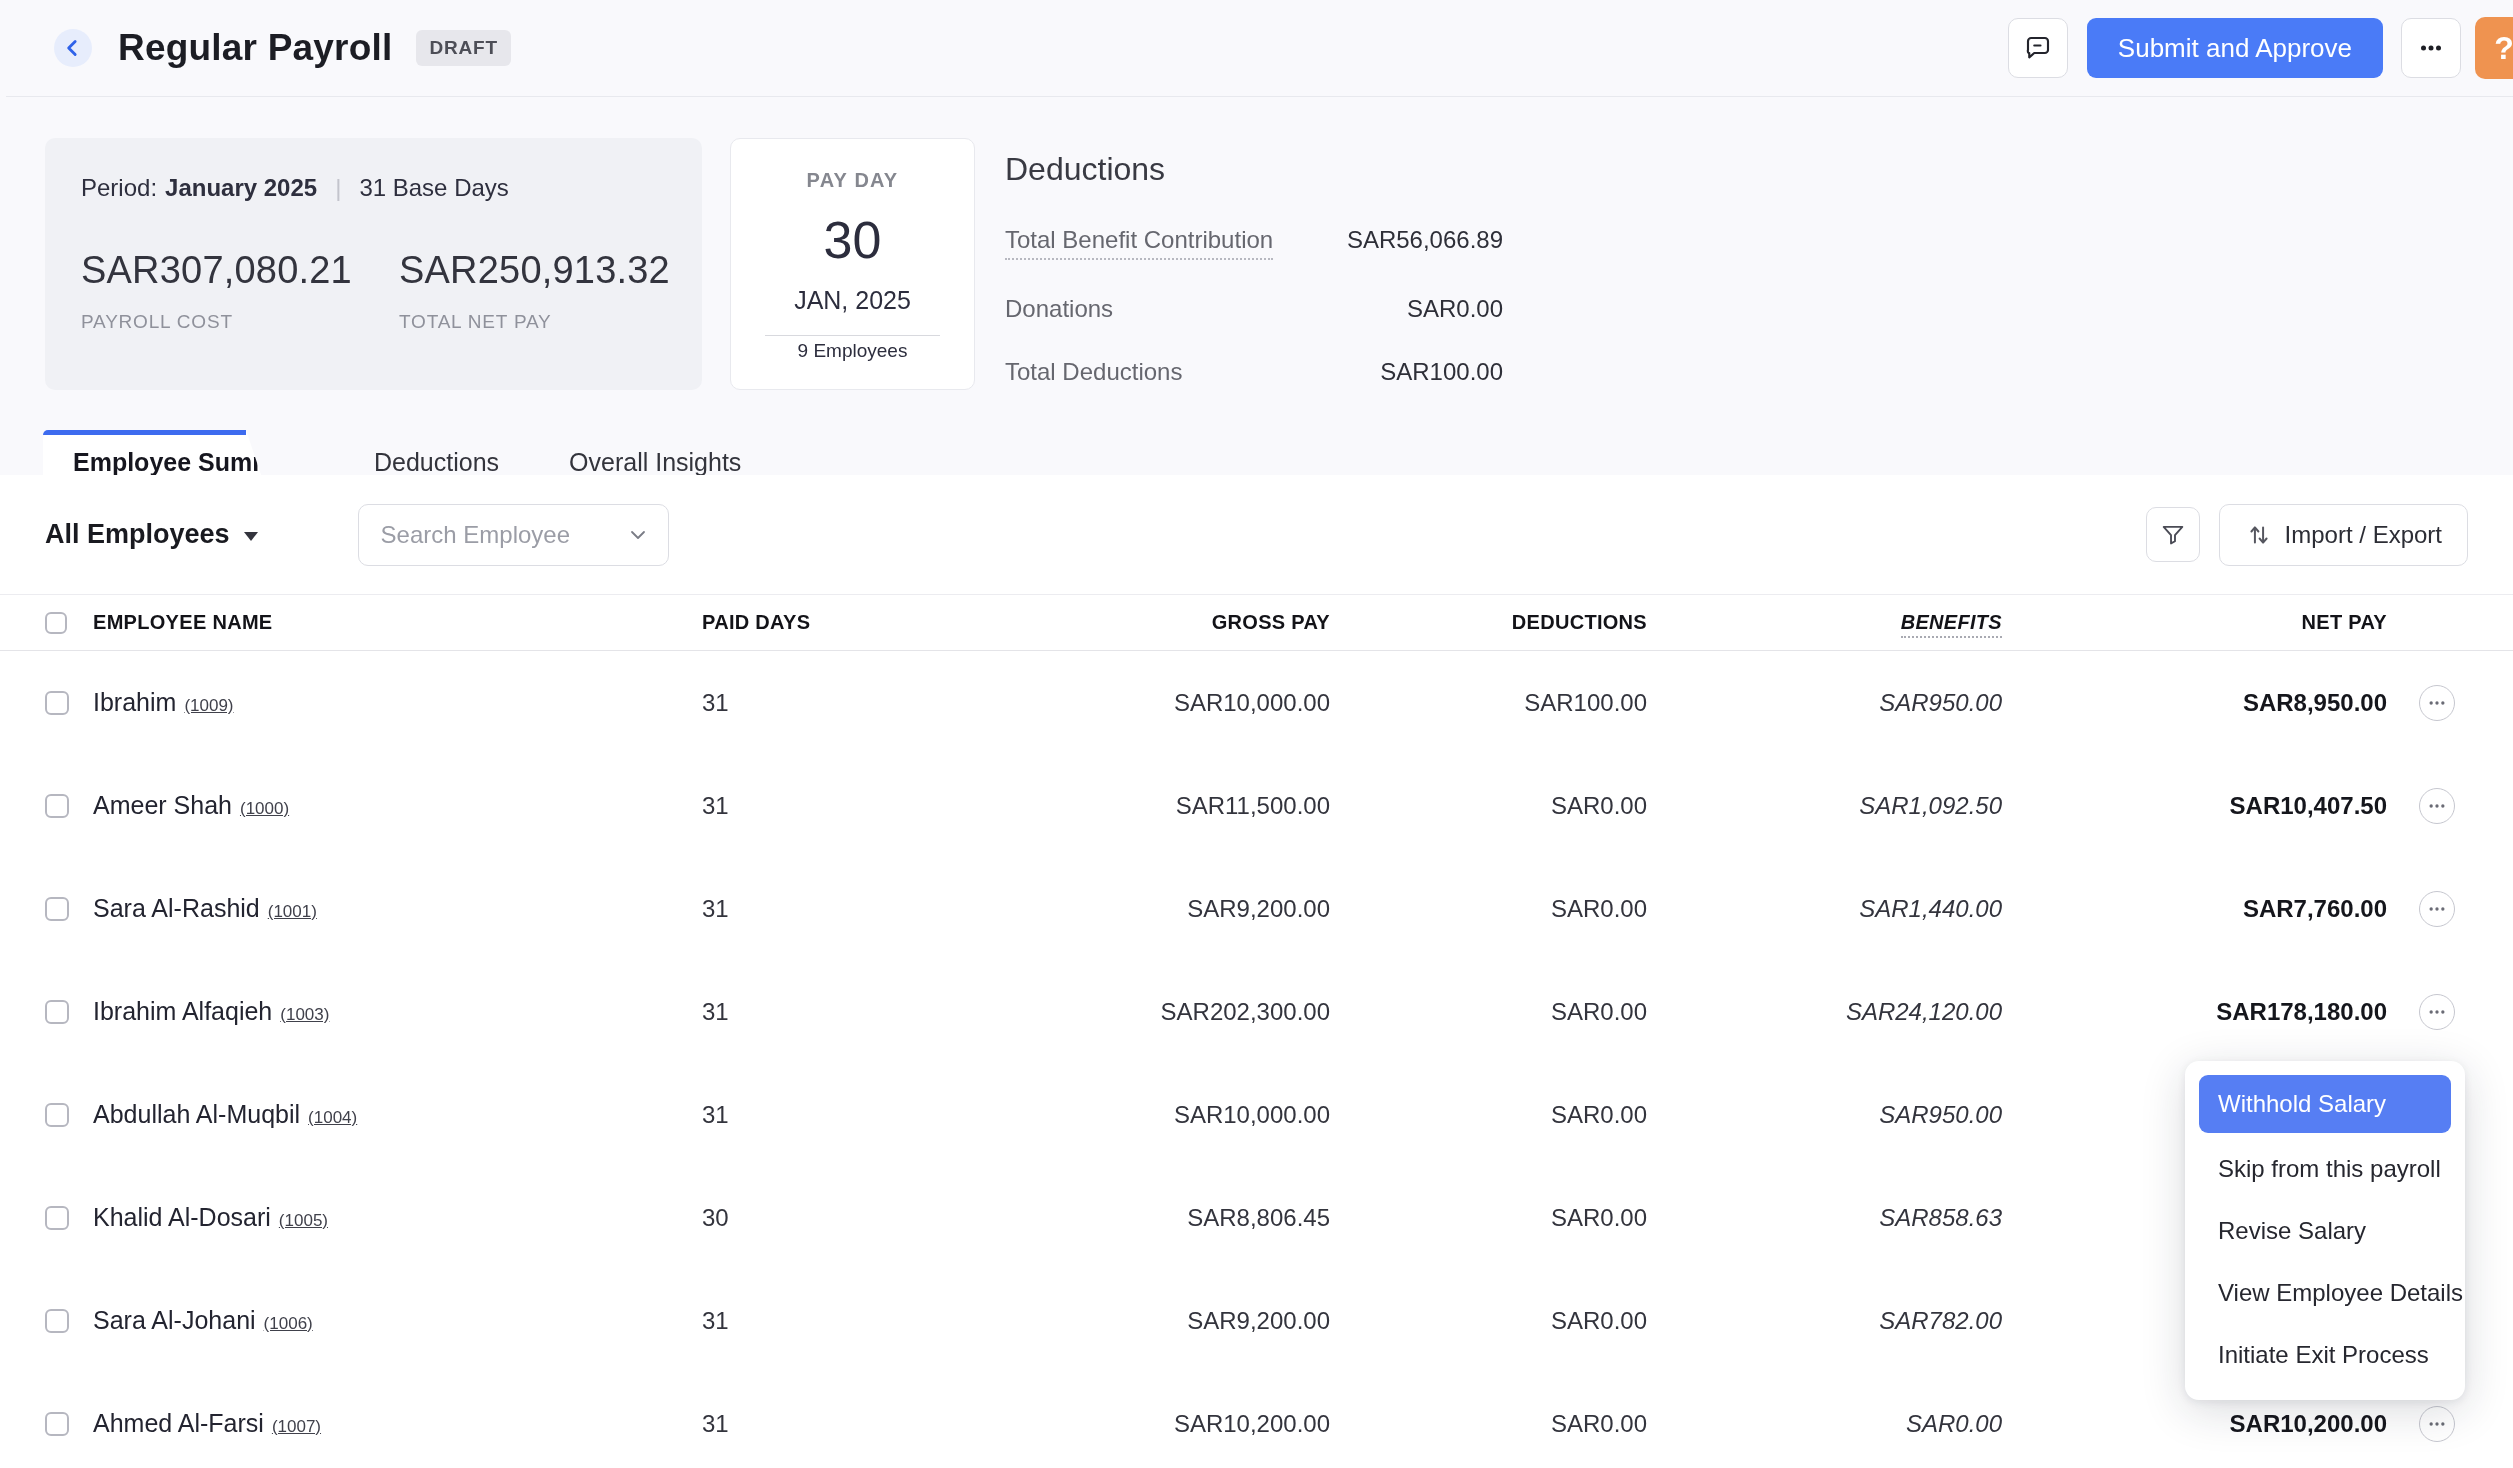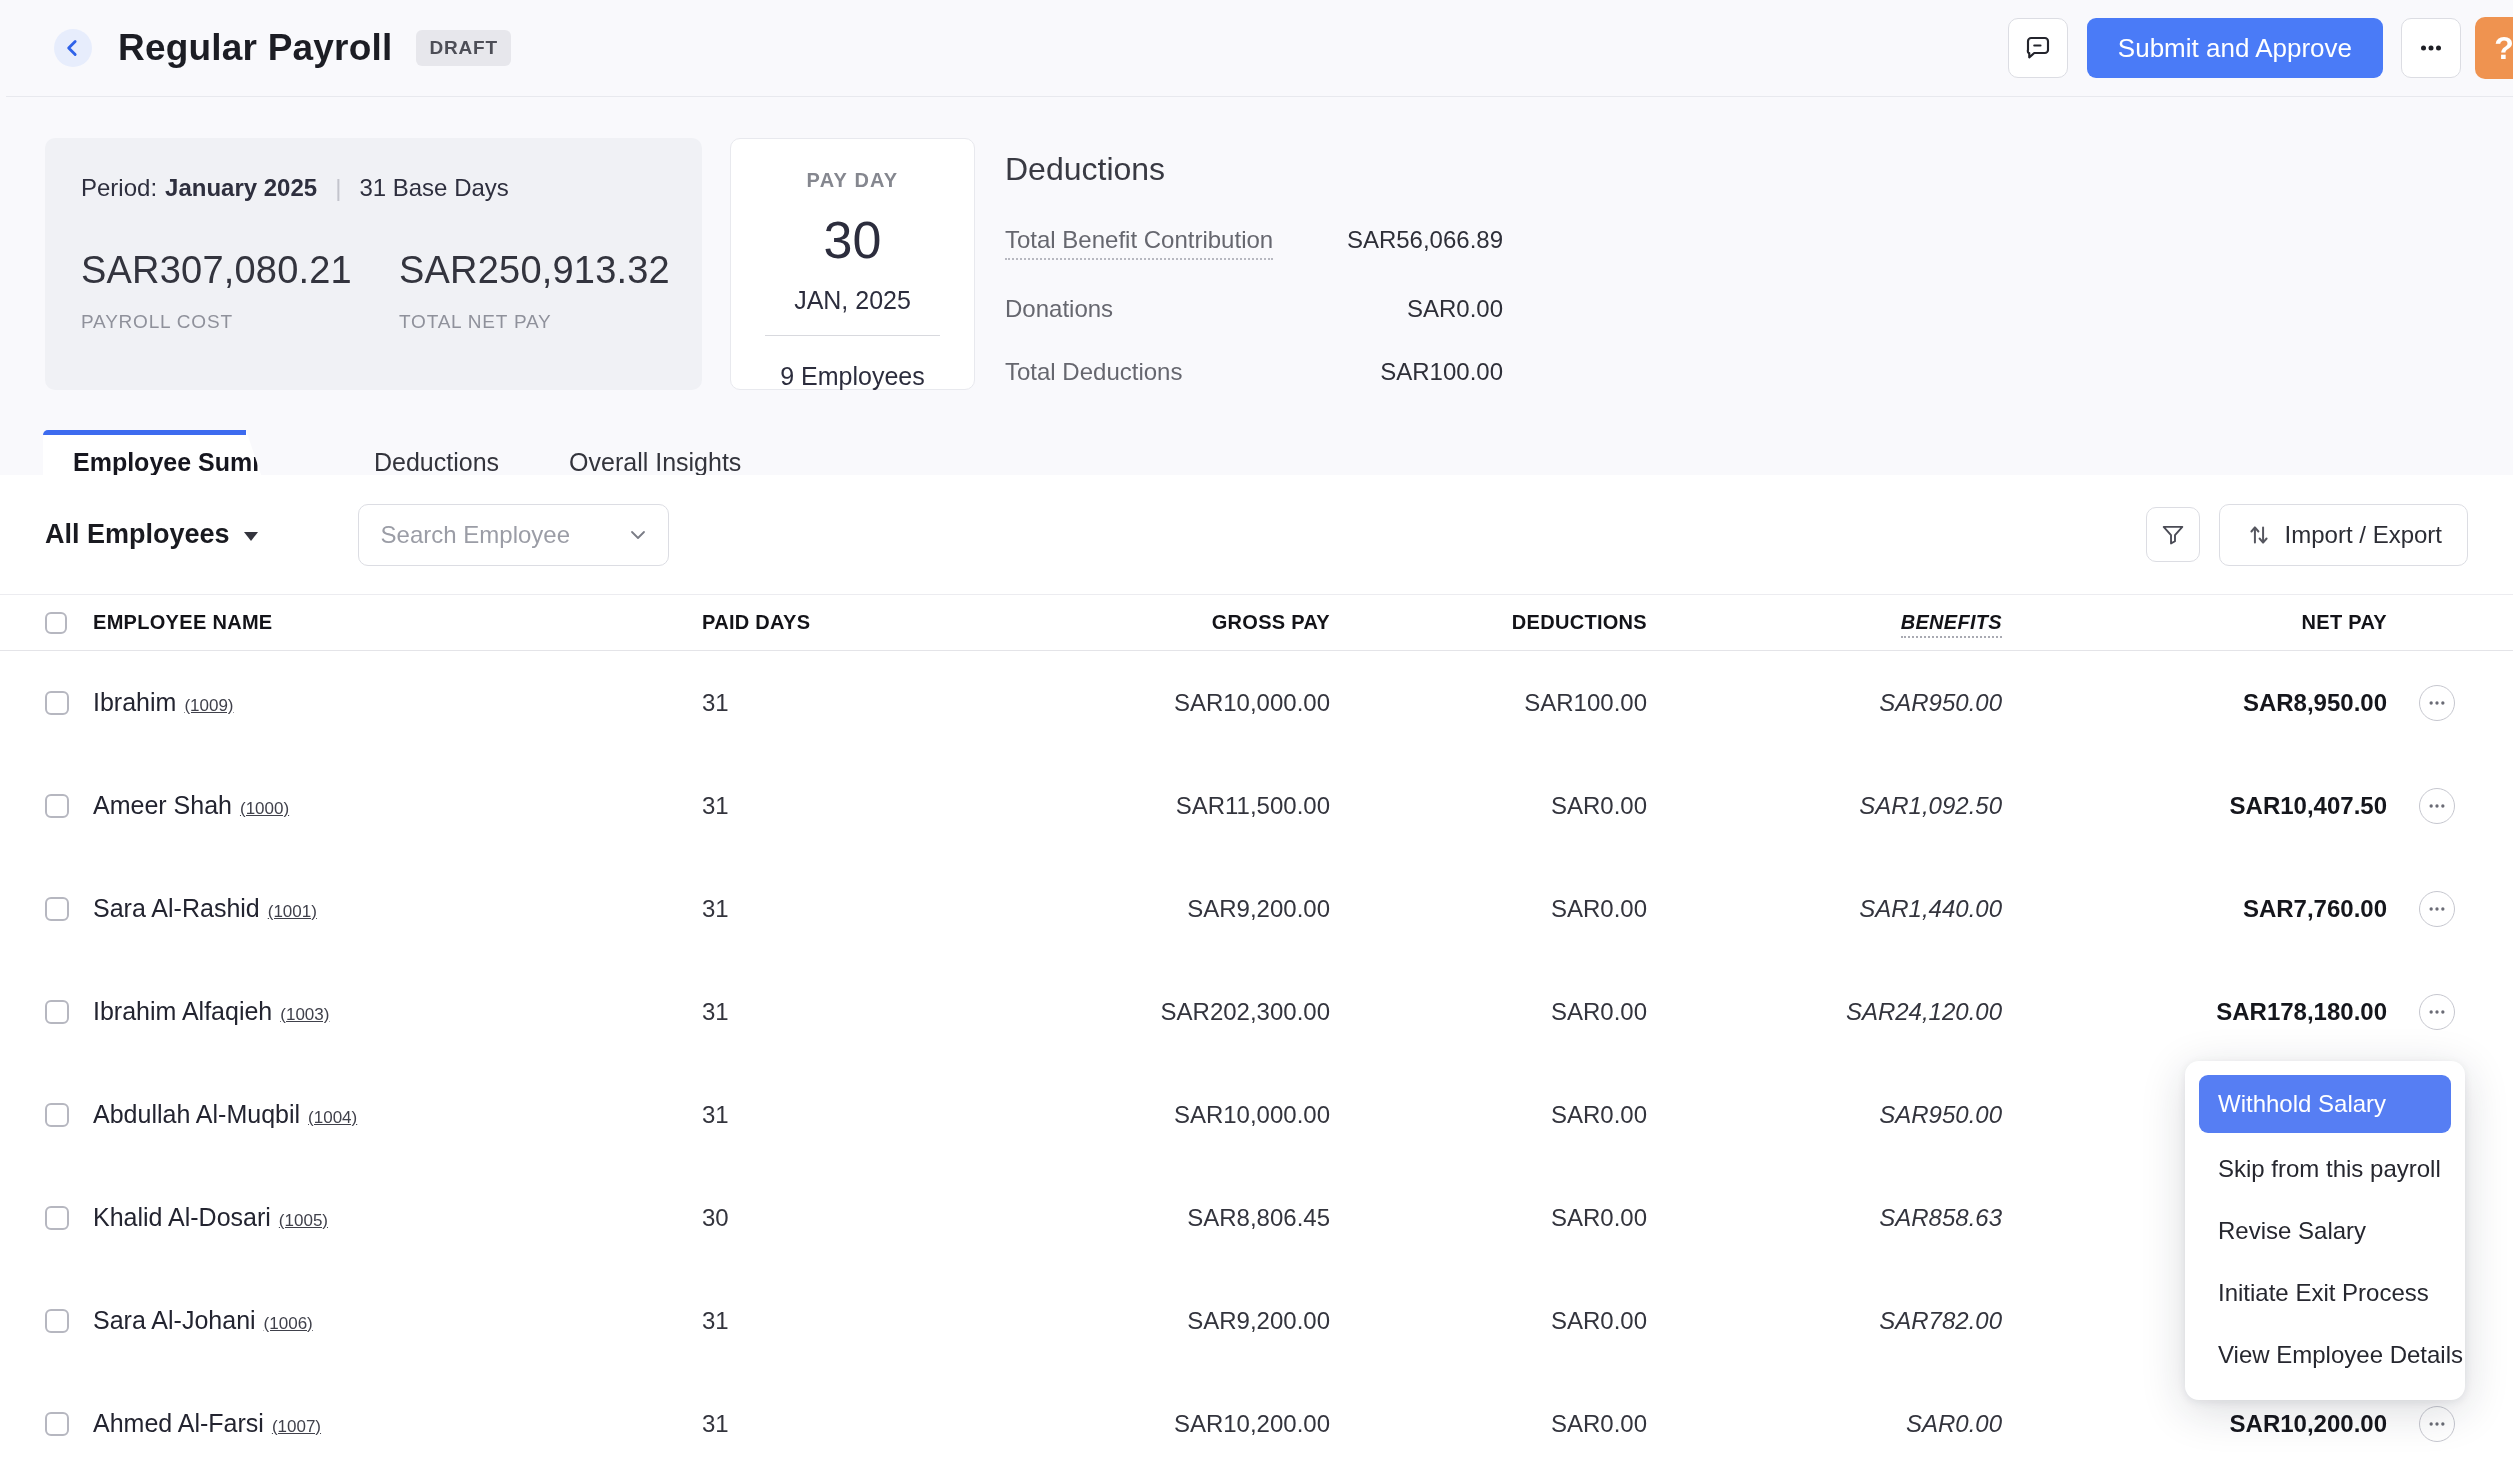--- a/index.html
+++ b/index.html
@@ -40,21 +40,21 @@
   .period-line b{font-weight:700;margin-left:8px;}
   .amounts{display:flex;margin-top:47px;}
   .amount-block{min-width:318px;}
   .amount{font-size:38px;font-weight:500;color:#33343e;letter-spacing:0.2px;}
   .amount-label{margin-top:19px;font-size:19px;letter-spacing:0.8px;color:var(--gray);}
   .payday-card{position:absolute;left:730px;top:138px;width:245px;height:252px;background:#fff;border:1px solid var(--border);border-radius:10px;text-align:center;padding-top:30px;}
   .payday-label{font-size:20px;font-weight:700;letter-spacing:1.2px;color:#85878f;}
   .payday-day{font-size:52px;font-weight:500;color:#2c2d3d;margin-top:18px;}
   .payday-month{font-size:25px;color:#2c2d3d;margin-top:16px;}
   .payday-divider{width:175px;height:1px;background:#d8d9de;margin:20px auto 0;}
-  .payday-count{font-size:25px;color:#2c2d3d;margin-top:26px;}
+  .payday-count{font-size:19px;color:#2c2d3d;margin-top:4px;}
   
   .ded-panel{position:absolute;left:1005px;top:151px;width:498px;}
   .ded-title{font-size:32px;font-weight:500;color:#393a43;}
   .ded-row{display:flex;align-items:baseline;margin-top:35px;font-size:24px;}
   .ded-row:first-of-type{margin-top:38px;}
   .ded-label{color:#66676f;}
   .ded-label.dotted{border-bottom:2px dotted #b7b8c0;padding-bottom:4px;}
   .ded-value{margin-left:auto;color:#2e2f38;font-weight:500;}
   
   .tab-strip{position:absolute;left:0;top:430px;width:2513px;height:65px;border-bottom:1px solid var(--border);display:flex;align-items:stretch;padding-left:43px;}
@@ -392,17 +392,17 @@
 </div>
 
 <div class="action-menu">
 
     <div class="menu-item highlighted">Withhold Salary</div>
 
     <div class="menu-item">Skip from this payroll</div>
 
     <div class="menu-item">Revise Salary</div>
 
+    <div class="menu-item">View Employee Details</div>
+
     <div class="menu-item">Initiate Exit Process</div>
-
-    <div class="menu-item">View Employee Details</div>
   </div>
 
 
 </body></html>

